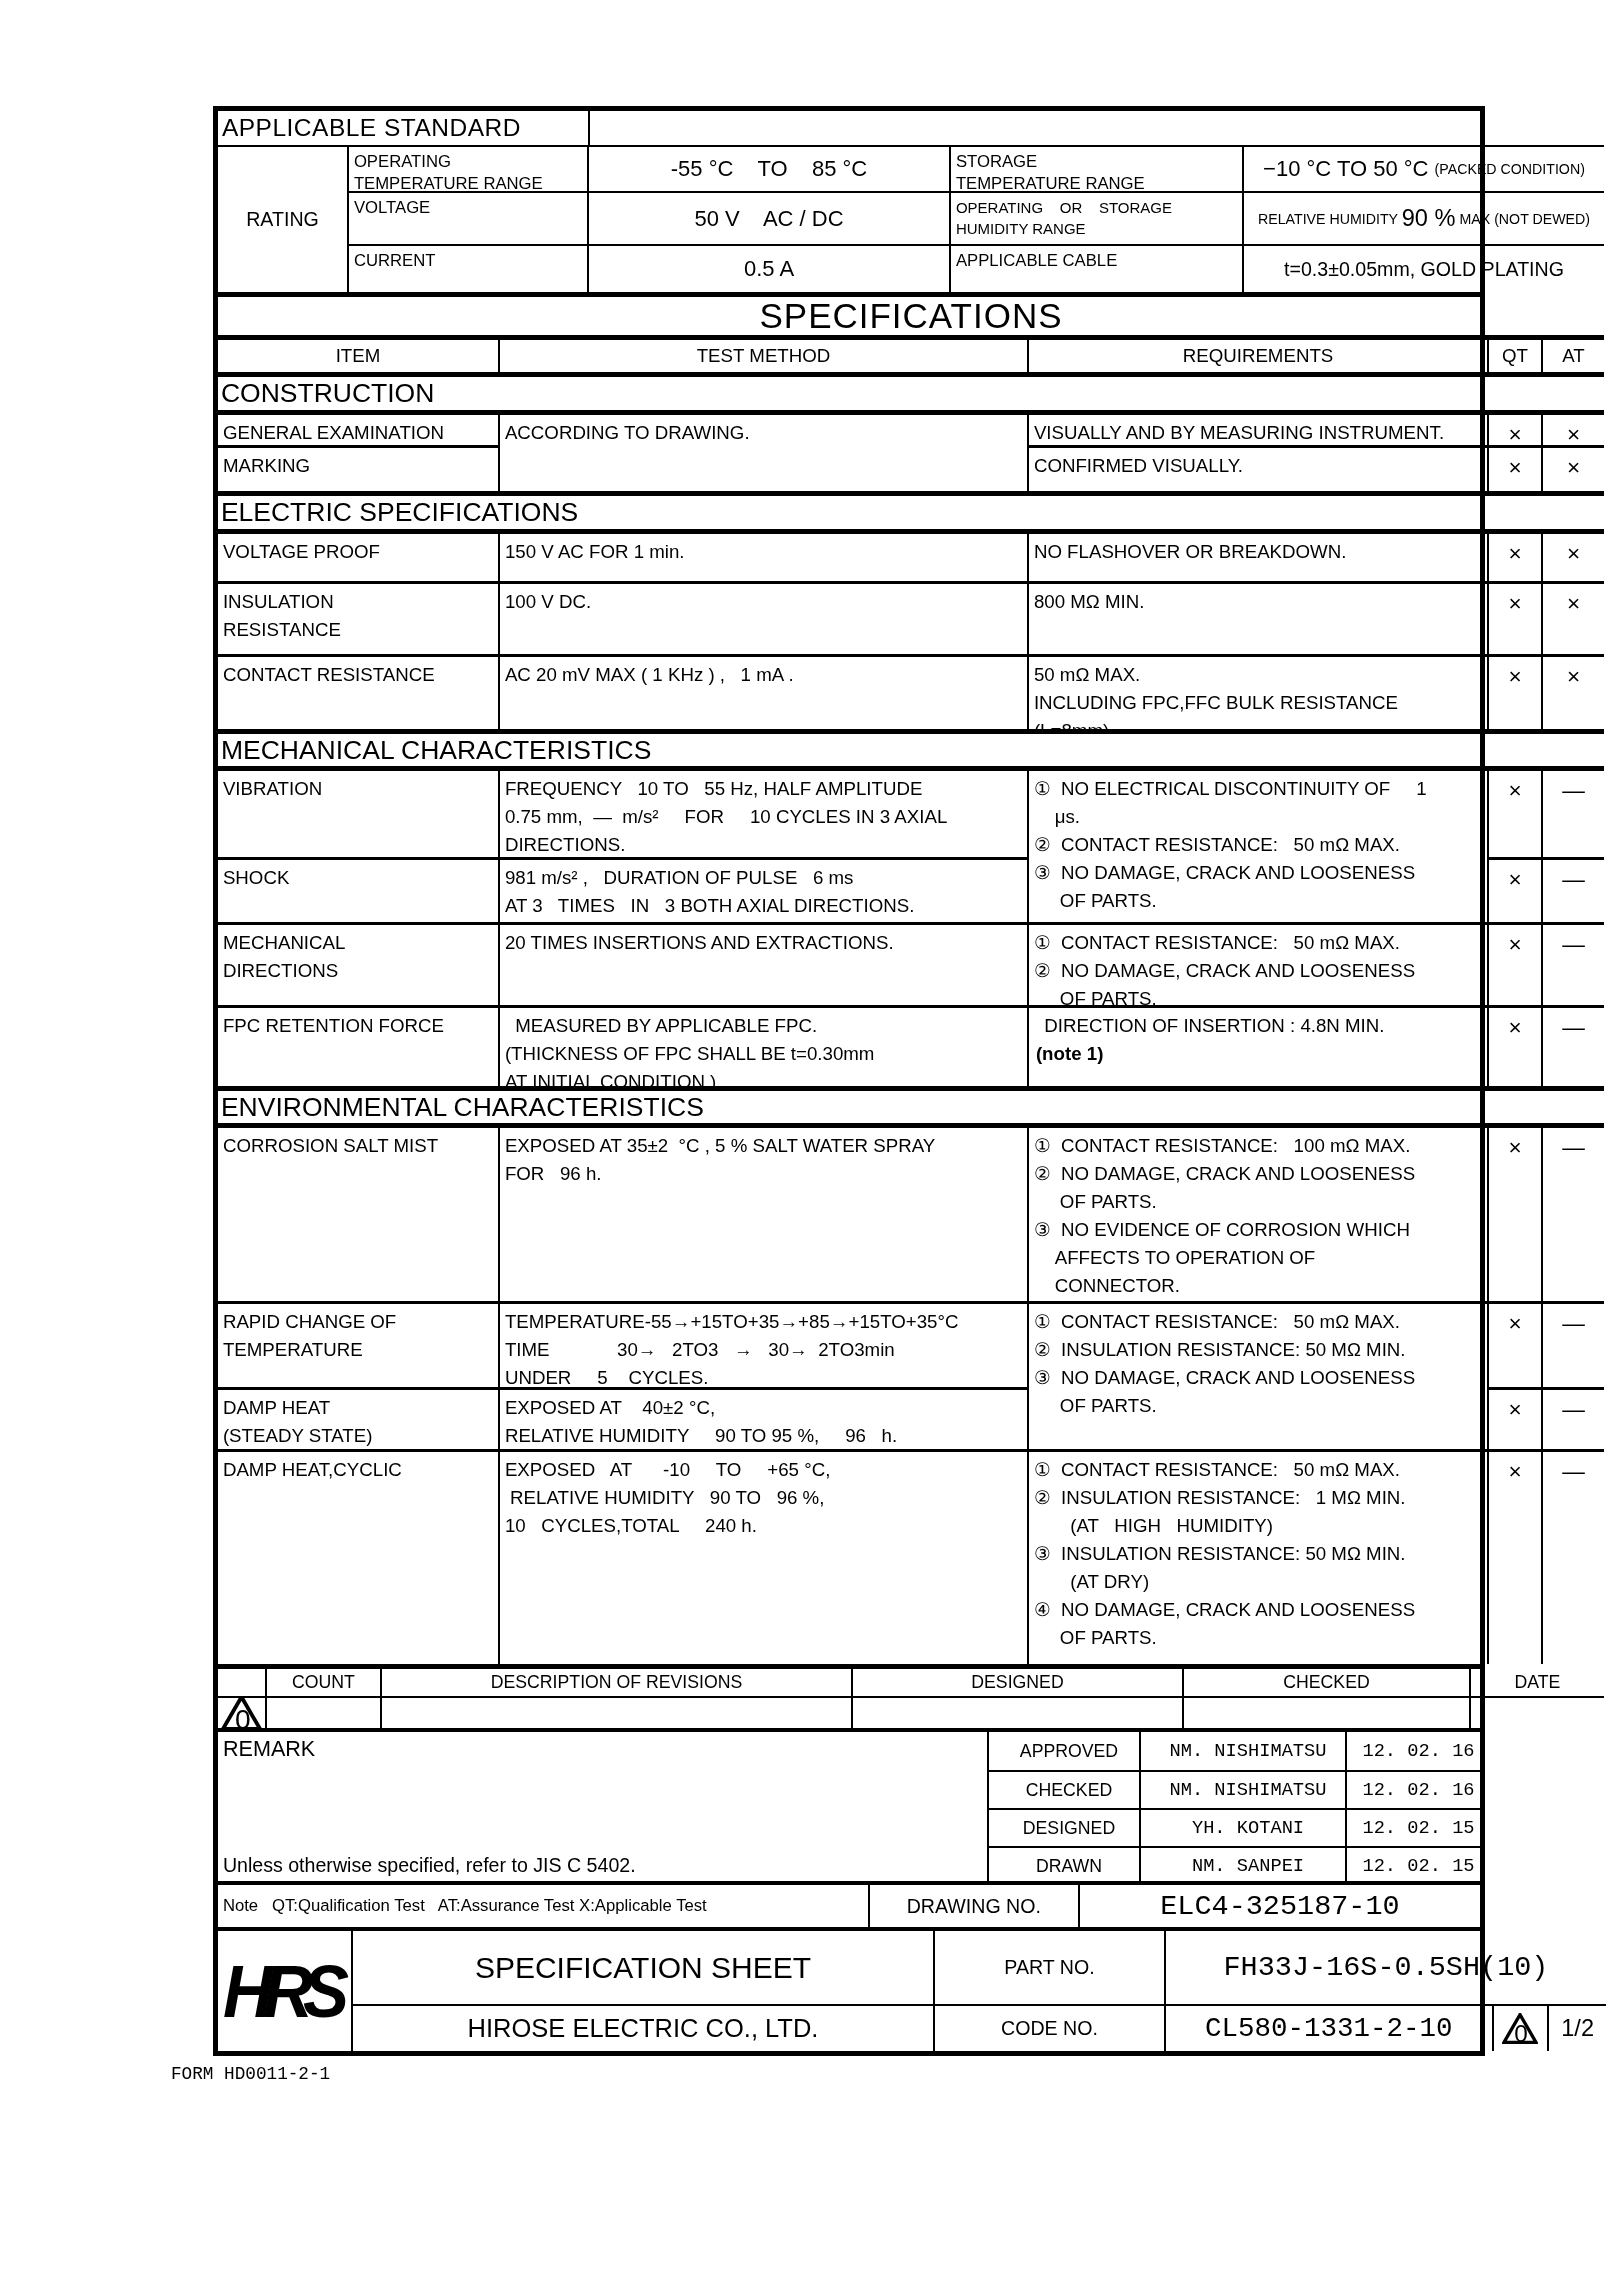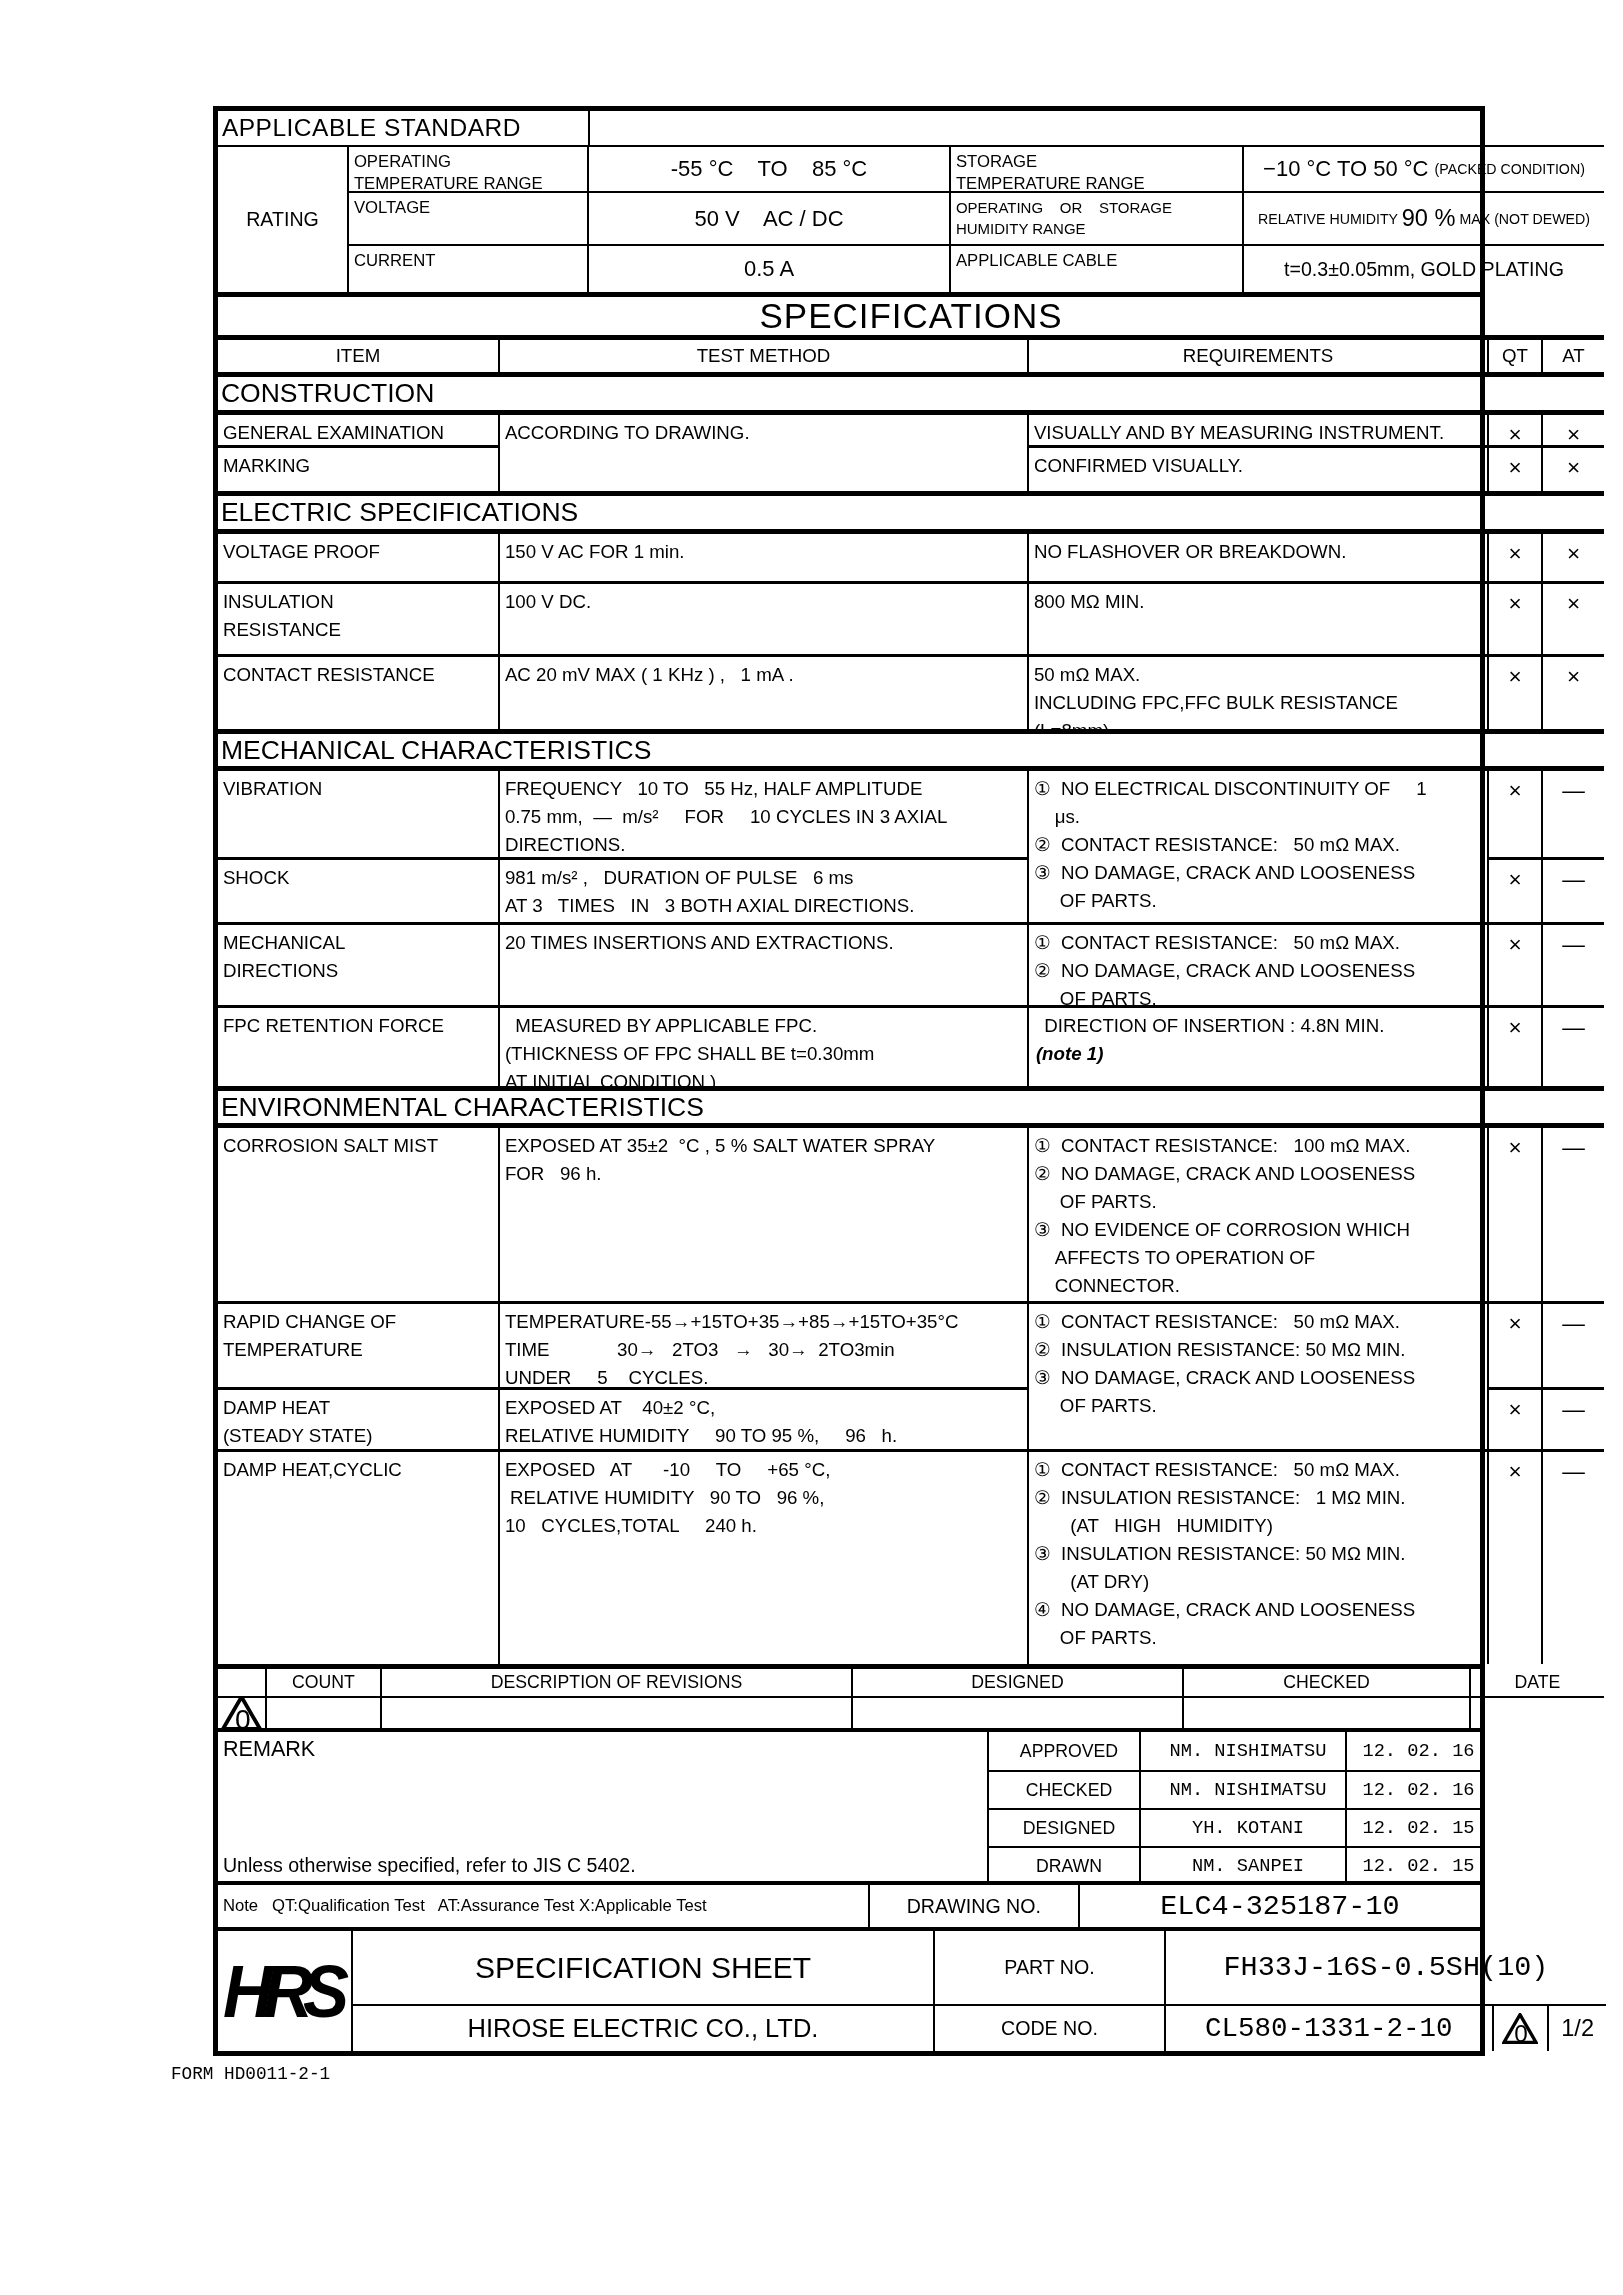--- a/index.html
+++ b/index.html
@@ -34,21 +34,21 @@
   .g-spec > .nl { border-left:none; }
   .g-spec > .nt { border-top:none; }
   .g-spec > .t12 { border-top-width:5.9px; }
   .full { grid-column:1 / -1; }
   .span2r { grid-row:span 2; }
   .titlecell { display:flex; align-items:center; justify-content:center; font-size:35px; letter-spacing:1px; }
   .hcell { display:flex; align-items:center; justify-content:center; font-size:18.7px; }
   .bandcell { display:flex; align-items:center; font-size:26.5px; padding-left:2.9px; }
   .tx { font-size:18.7px; line-height:28px; padding:3.9px 3.9px 0 4.9px; white-space:pre-wrap; }
   .mark { display:flex; justify-content:center; align-items:flex-start; padding-top:6.9px; font-size:22.6px; }
-  .noteit { font-style:italic; font-weight:bold; padding-left:2px; }
+  .noteit { font-weight:bold; padding-left:2px; }
 
   
   .t-bot { border:5.9px solid #000; }
   .g-rev { display:grid; grid-template-columns:47px 115px 471px 331px 287px 135px;
            grid-template-rows:27px 32px; }
   .g-rev > div { border-left:2.5px solid #000; overflow:hidden; }
   .g-rev > .nl { border-left:none; }
   .g-rev > .r2 { border-top:2.5px solid #000; }
   .revh { display:flex; align-items:center; justify-content:center; font-size:17.7px; }
   .tri-wrap { display:flex; align-items:center; justify-content:center; }

